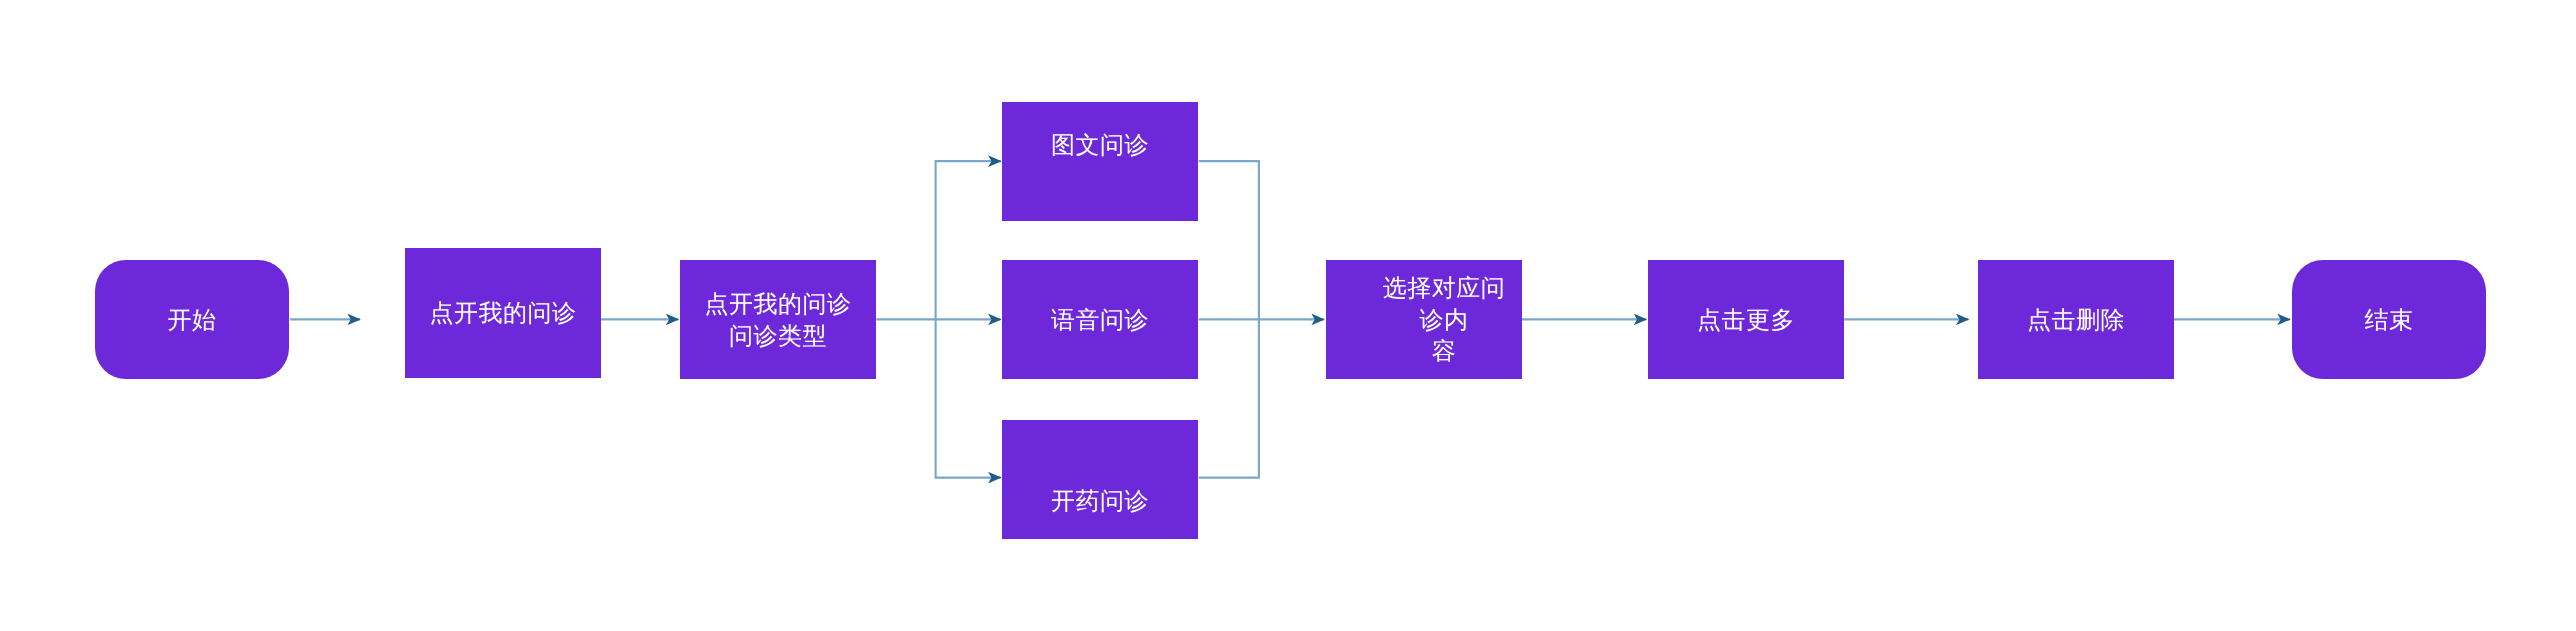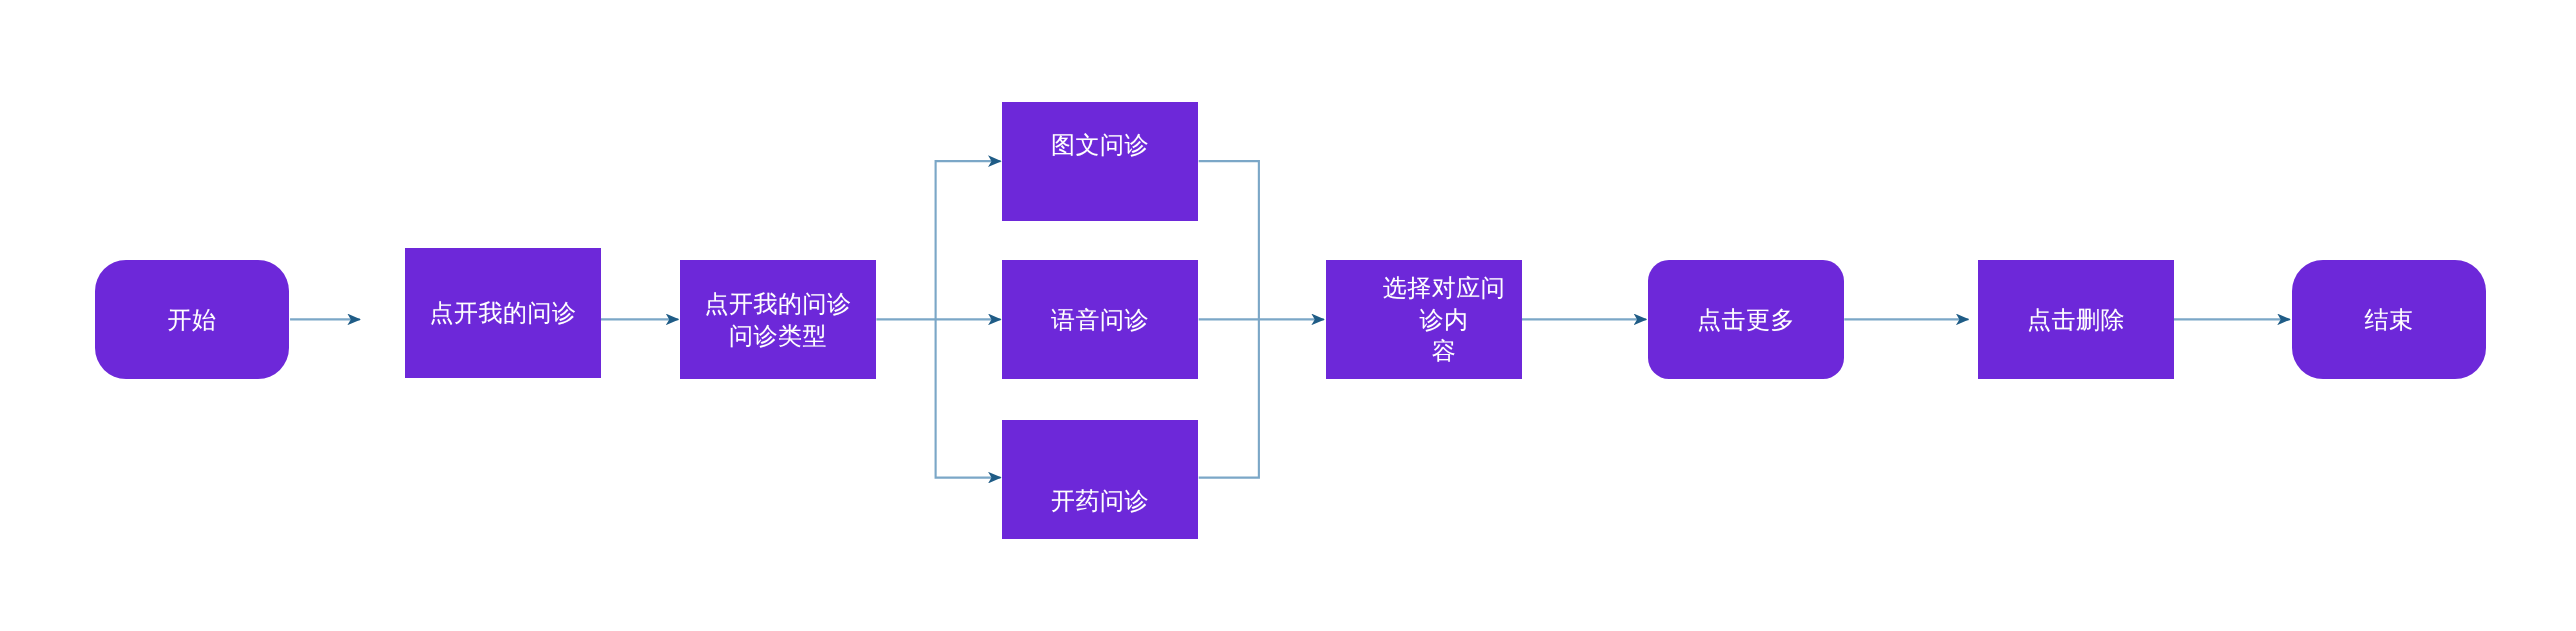--- a/index.html
+++ b/index.html
@@ -120,21 +120,21 @@
 
   <div class="node branch-bottom" style="left:1002px; top:420px; width:196px; height:119px;">
     <span class="node-label">开药问诊</span>
   </div>
 
   <div class="node" style="left:1326px; top:260px; width:196px; height:119px;padding-left:40px;">
     <span class="node-label">选择对应问诊内
 容</span>
   </div>
 
-  <div class="node" style="left:1648px; top:260px; width:196px; height:119px;border-radius:21px;">
+  <div class="node" style="left:1648px; top:260px; width:196px; height:119px;">
     <span class="node-label">点击更多</span>
   </div>
 
   <div class="node" style="left:1971px; top:260px; width:196px; height:119px;margin-left:7px;">
     <span class="node-label">点击删除</span>
   </div>
 
   <div class="node terminator" style="left:2292px; top:260px; width:194px; height:119px;">
     <span class="node-label">结束</span>
   </div>

